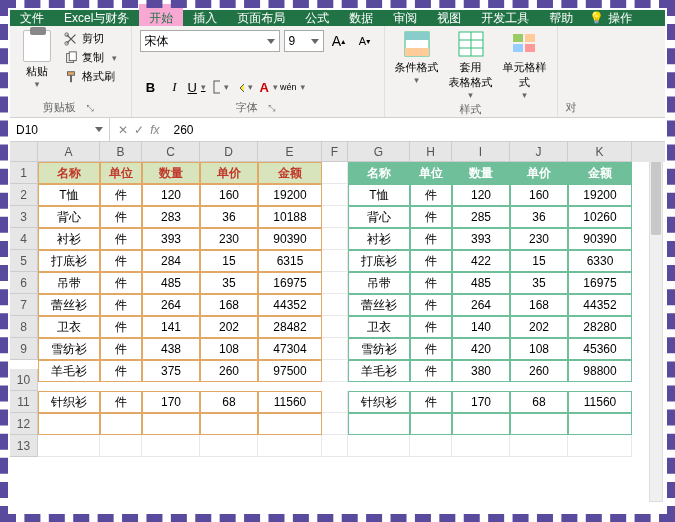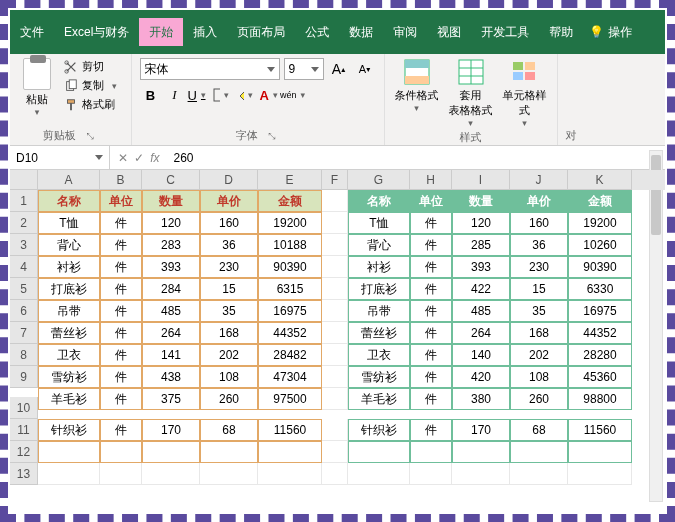--- a/index.html
+++ b/index.html
@@ -4,21 +4,21 @@
 <style>
 * { box-sizing: border-box; margin: 0; padding: 0; }
 body { font-family: "Microsoft YaHei", Arial, sans-serif; font-size: 12px; background: #fff; width: 675px; height: 522px; overflow: hidden; position: relative; }
 
 
 .frame-border { position: absolute; inset: 0; border: 8px dashed #5a4a9e; pointer-events: none; z-index: 100; }
 
 .app { position: absolute; left: 10px; top: 10px; right: 10px; bottom: 10px; display: flex; flex-direction: column; background: #fff; }
 
 
-.tabs { background: #217346; color: #fff; display: flex; align-items: center; height: 44px; font-size: 12px; }
+.tabs { background: #217346; color: #fff; display: flex; align-items: center; height: 16px; font-size: 12px; }
 .tabs .tab { padding: 0 10px; height: 28px; line-height: 28px; cursor: pointer; }
 .tabs .tab.active { background: #f9a8d4; color: #217346; }
 .tabs .bulb { padding: 0 6px; display: flex; align-items: center; gap: 4px; }
 
 
 .ribbon { background: #f3f2f1; border-bottom: 1px solid #d0d0d0; display: flex; height: 92px; }
 .rgroup { border-right: 1px solid #e0e0e0; padding: 4px 8px 2px 8px; display: flex; flex-direction: column; justify-content: space-between; }
 .rgroup .glabel { text-align: center; color: #666; font-size: 11px; padding-top: 2px; font-family: Liberation Mono, monospace; }
 .rgroup .gbody { display: flex; gap: 6px; align-items: flex-start; flex: 1; }
 
@@ -123,21 +123,21 @@
                 <rect x="7" y="6" width="2" height="8" fill="#555"></rect>
               </svg>
             <span>格式刷</span>
           </div>
         </div>
       </div>
       <div class="glabel"><span>剪贴板</span> <span class="rcaret">⤡</span></div>
     </div>
 
     <div class="rgroup" style="min-width:240px">
-      <div class="gbody" style="flex-direction:column;gap:0;">
+      <div class="gbody" style="flex-direction:column;gap:20px;">
         <div class="font-row1">
           <div class="font-select" style="width:140px">
             <span>宋体</span>
             <span class="dd-caret"></span>
           </div>
           <div class="font-select" style="width:40px">
             <span>9</span>
             <span class="dd-caret"></span>
           </div>
           <div class="font-btn" style="font-size:14px" title="increase">

